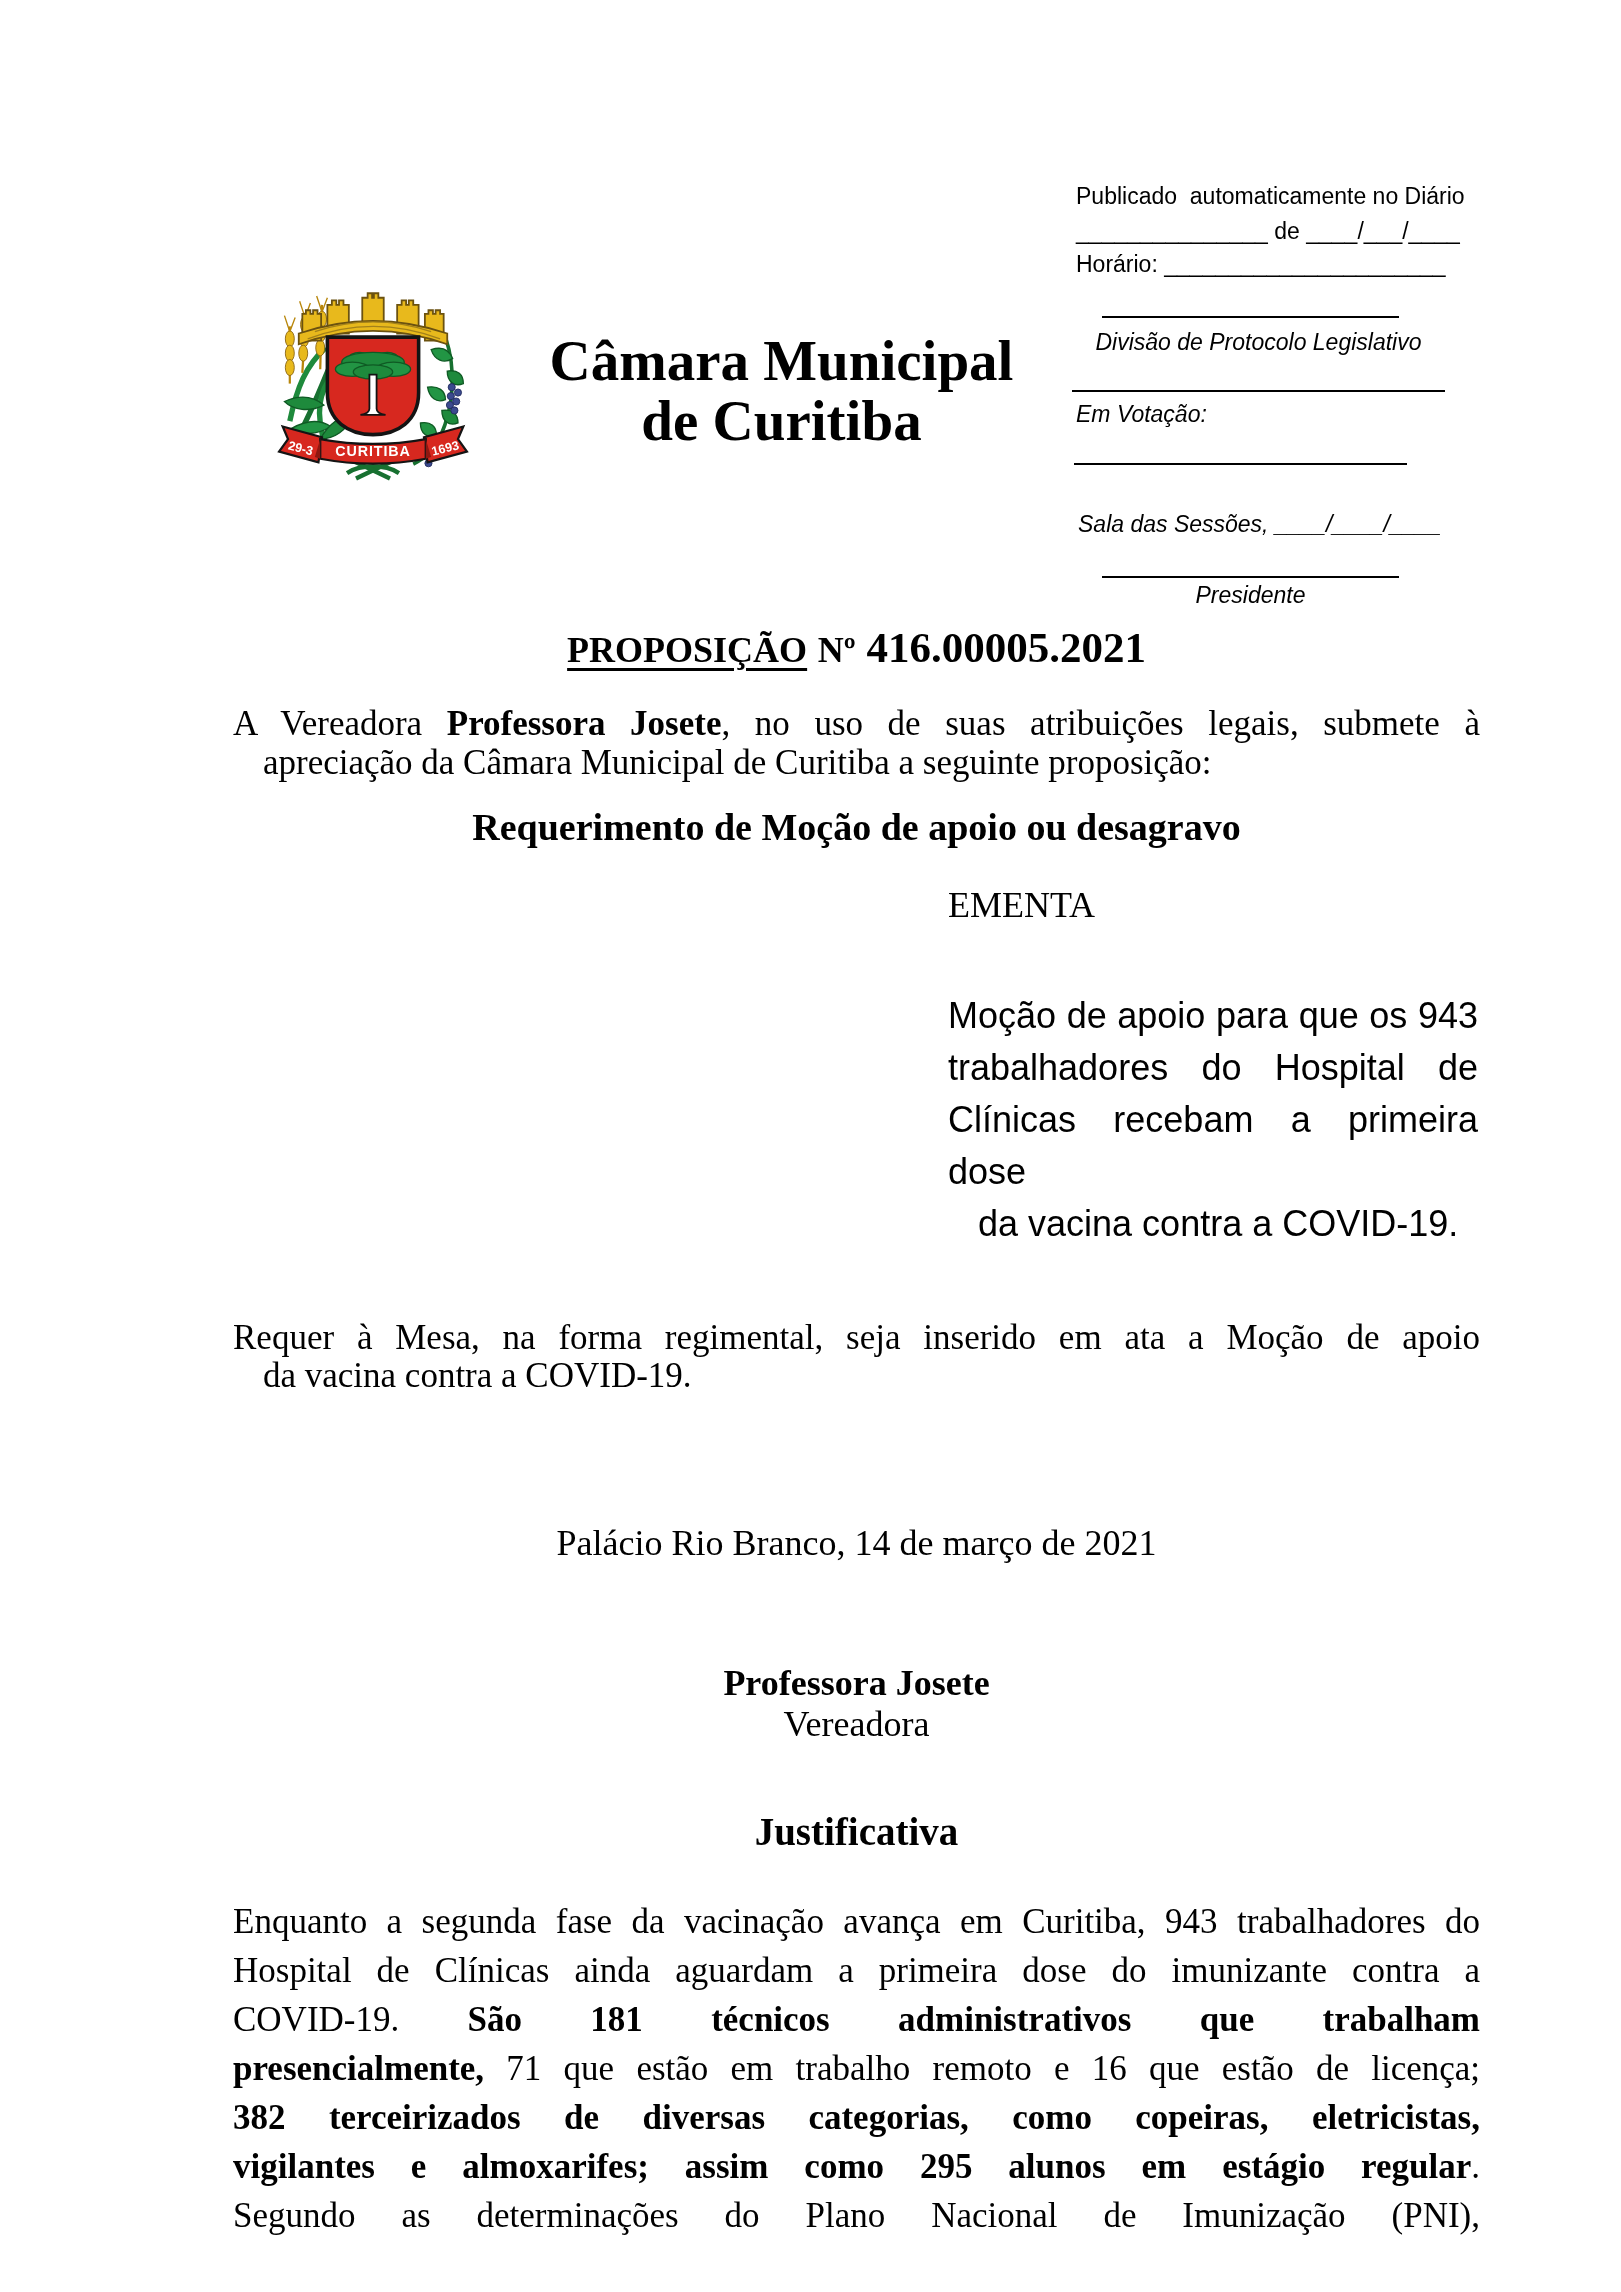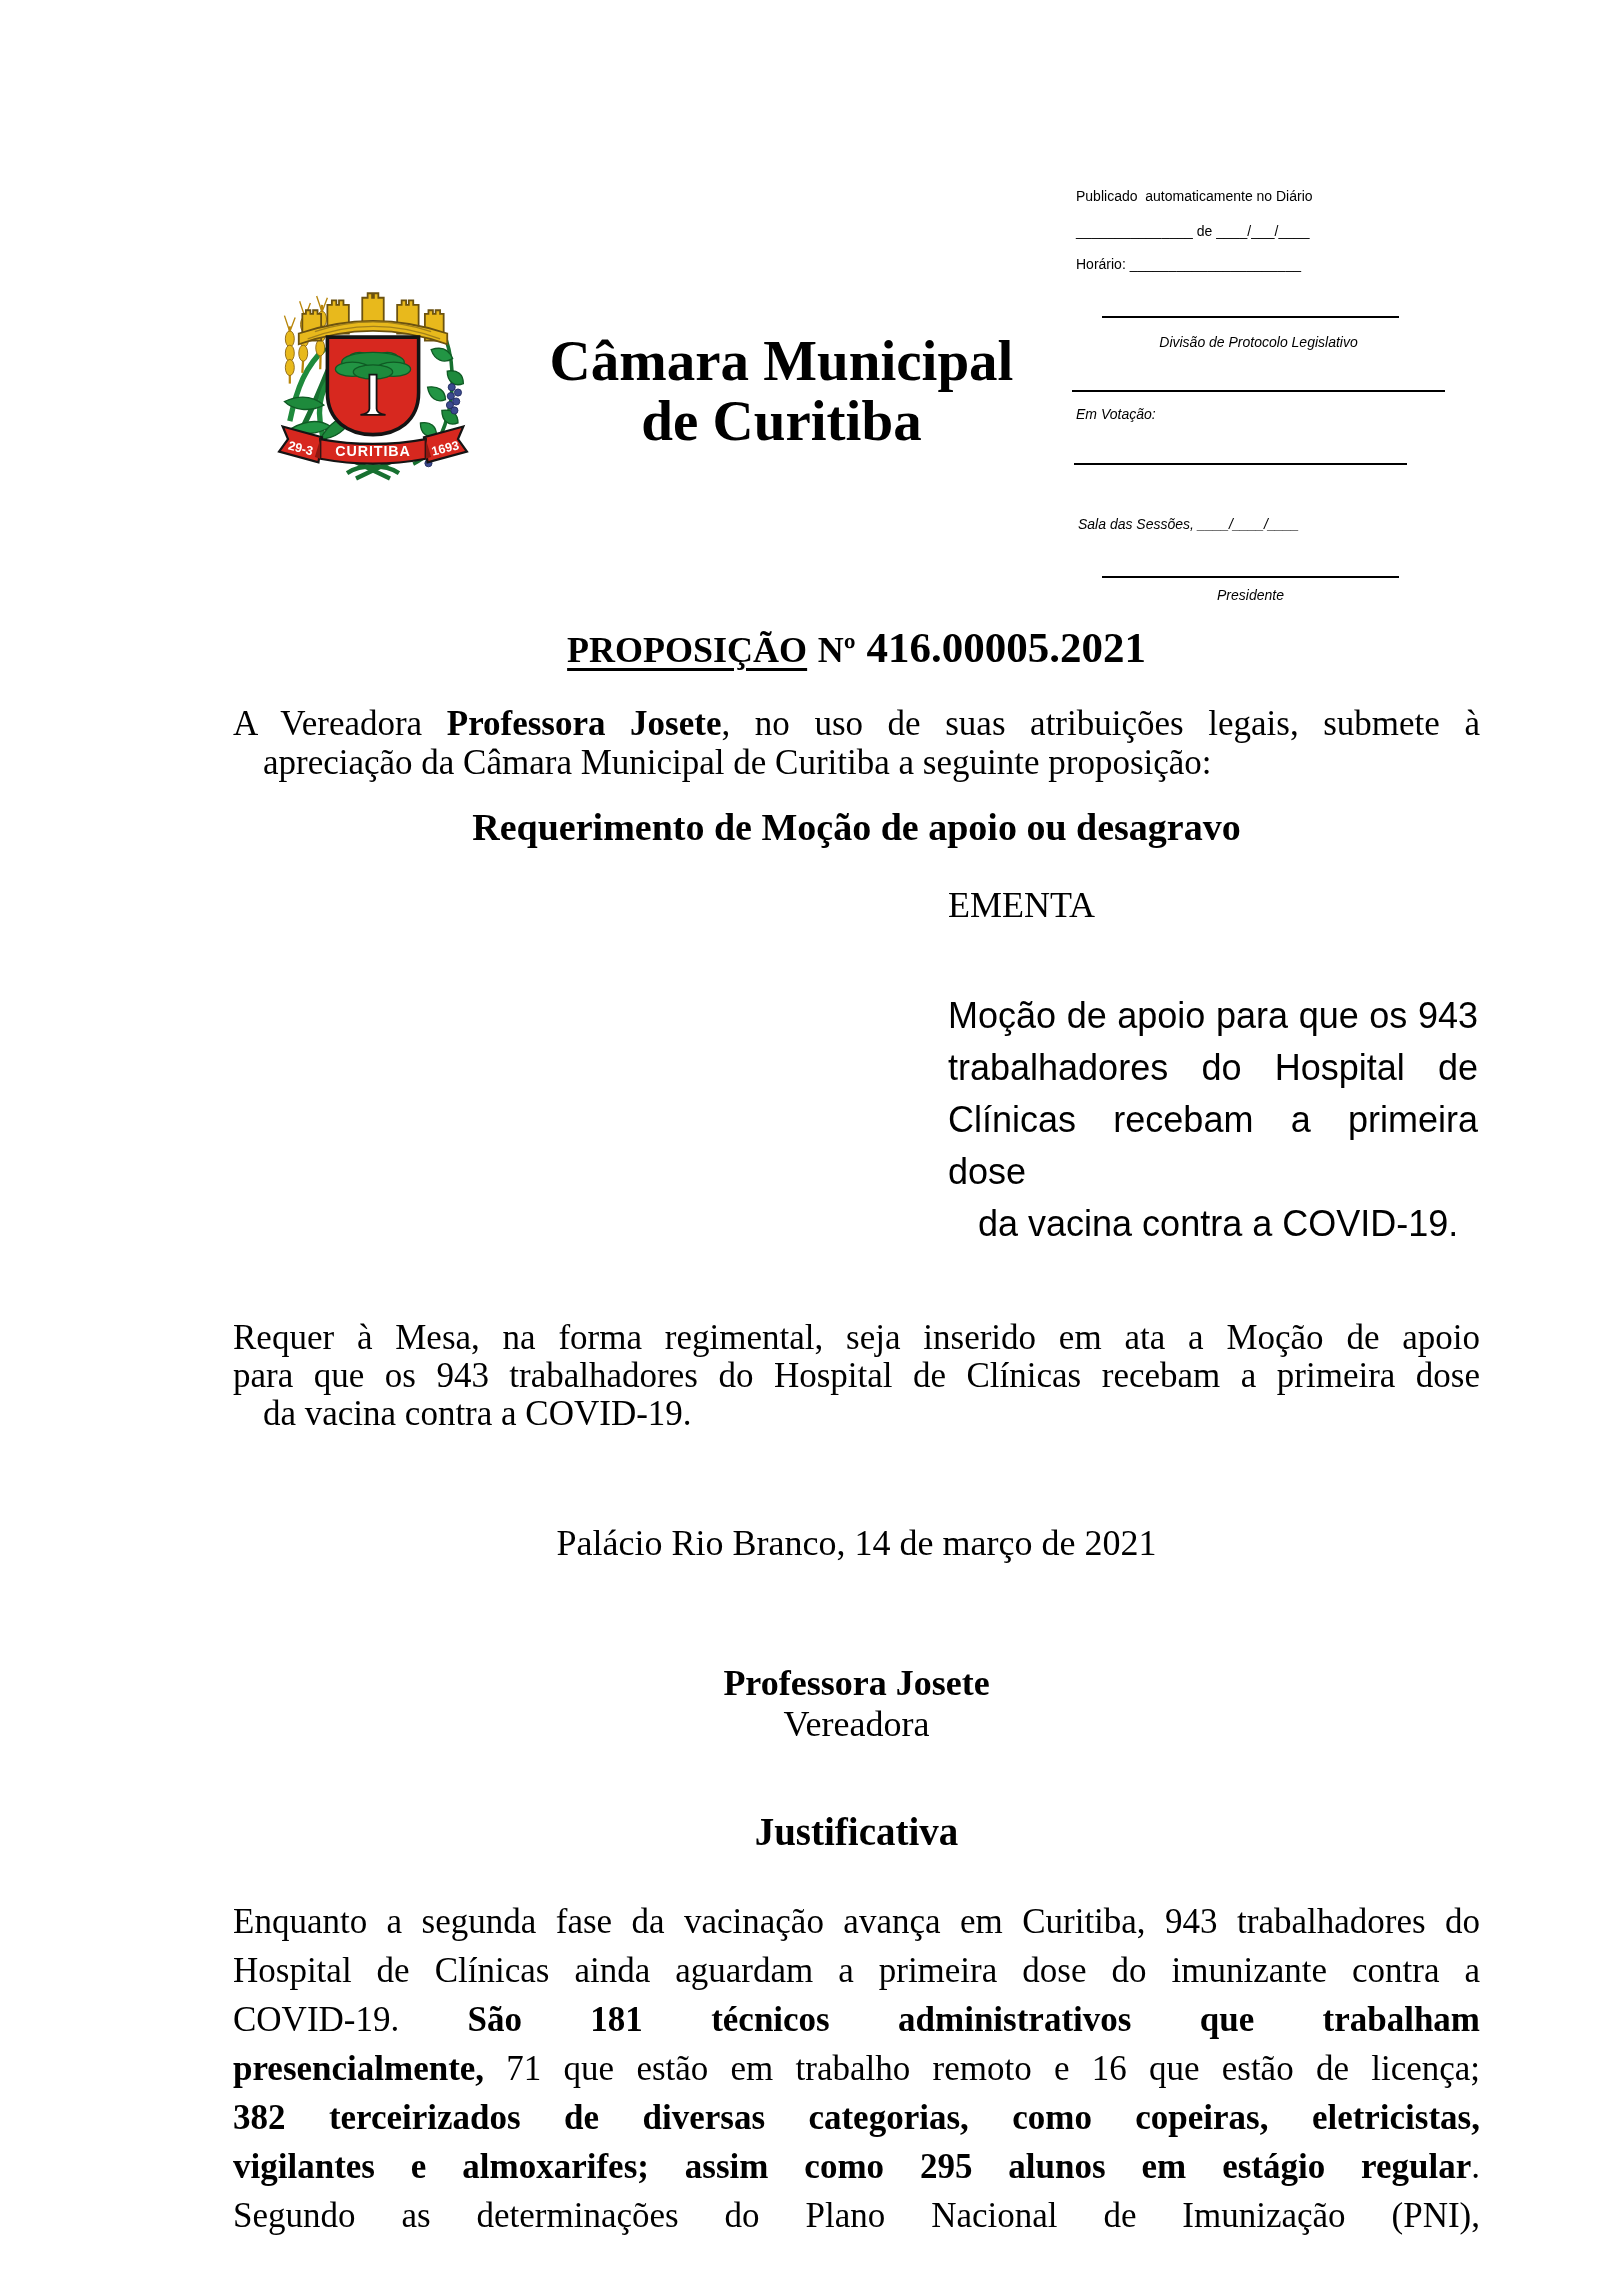--- a/index.html
+++ b/index.html
@@ -12,21 +12,21 @@
     overflow:hidden;
   }
   .abs{position:absolute;}
   .sans{font-family:"Liberation Sans", sans-serif;}
   .it{font-style:italic;}
   .b{font-weight:700;}
   .nowrap{white-space:nowrap;}
   .center{text-align:center;}
 
   
-  .proto{font-size:14px;line-height:24px;}
+  .proto{font-size:23px;line-height:24px;}
   .rule{border-top:2.7px solid #000;height:0;}
 
   
   .orgtitle{
     left:484px;top:331px;width:595px;
     font-size:57px;line-height:60px;font-weight:700;
     text-align:center;letter-spacing:0px;
   }
 
   
@@ -183,21 +183,20 @@
   <div class="abs ementa-h">EMENTA</div>
   <div class="abs ementa-body lh58">
       <div class="tline"><span>Moção de apoio para que os 943</span></div>
       <div class="tline"><span>trabalhadores do Hospital de</span></div>
       <div class="tline"><span>Clínicas recebam a primeira dose</span></div>
       <div class="tline last"><span>da vacina contra a COVID-19.</span></div>
     </div>
 
   <div class="abs para lh42" style="top:1319px;">
       <div class="tline"><span>Requer à Mesa, na forma regimental, seja inserido em ata a Moção de apoio</span></div>
-      <div class="tline"><span>para que os 943 trabalhadores do Hospital de Clínicas recebam a primeira dose</span></div>
       <div class="tline last"><span>da vacina contra a COVID-19.</span></div>
     </div>
 
   <div class="abs placedate">Palácio Rio Branco, 14 de março de 2021</div>
 
   <div class="abs signature">
     <div class="b">Professora Josete</div>
     <div>Vereadora</div>
   </div>
 

